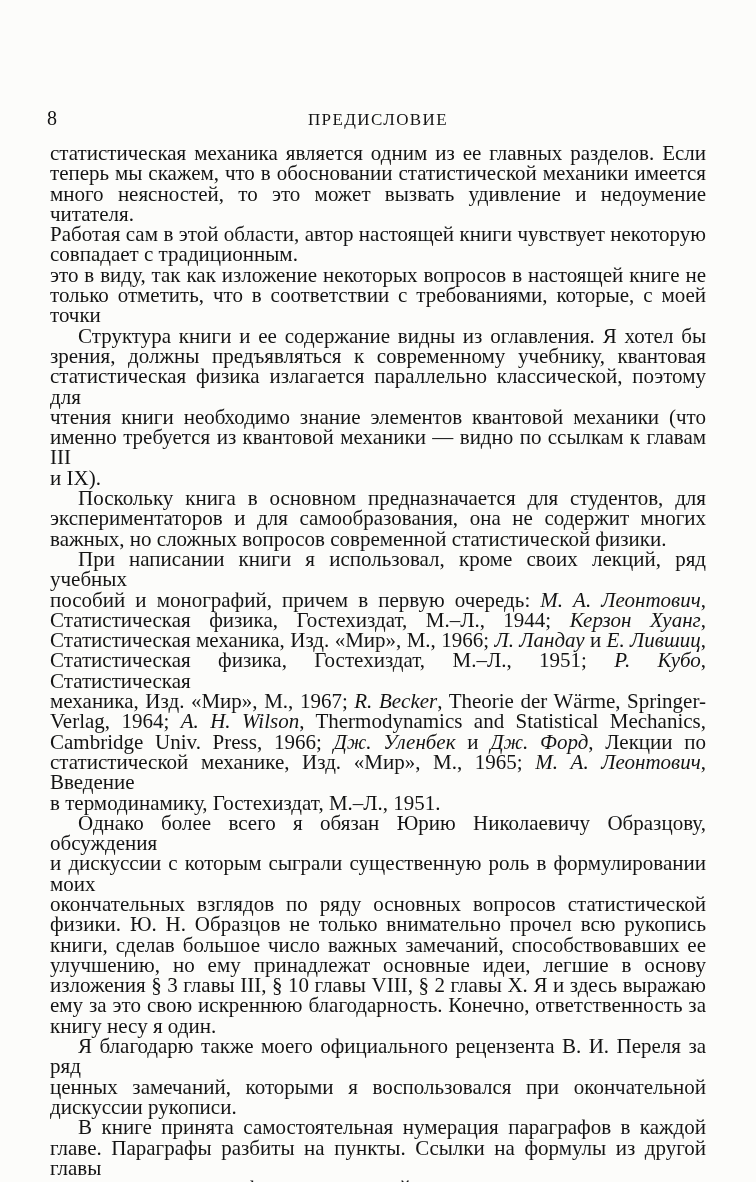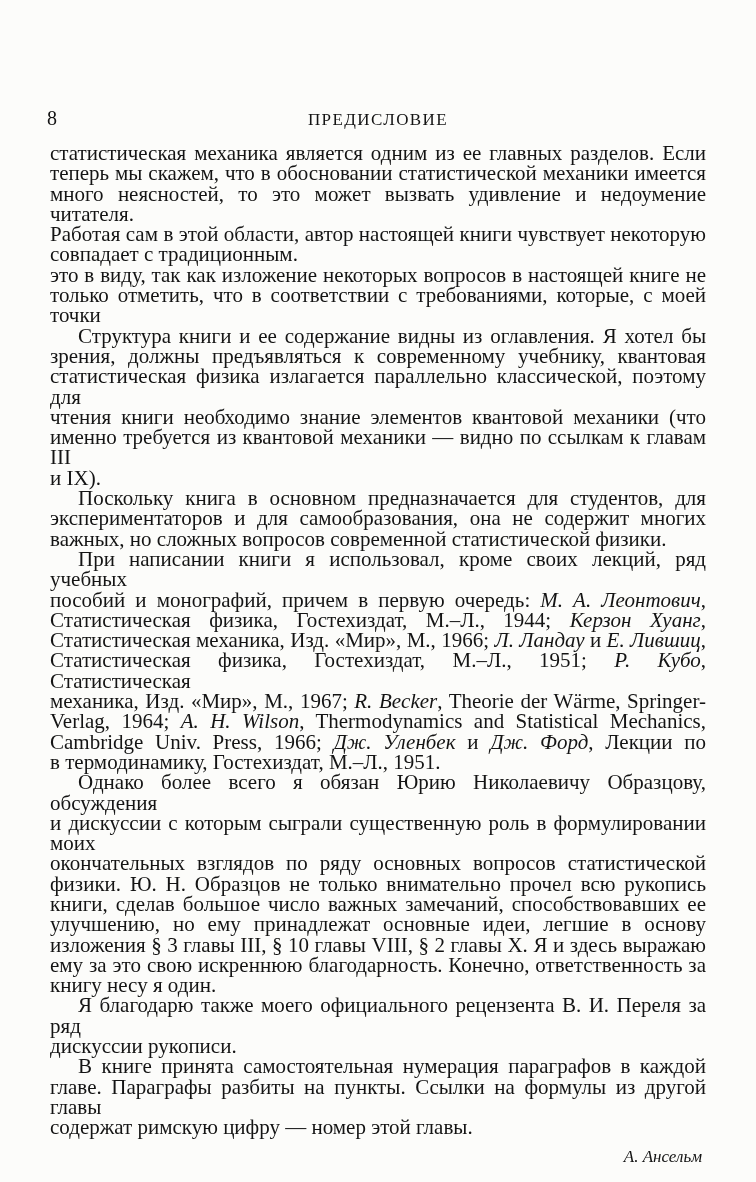--- a/index.html
+++ b/index.html
@@ -100,35 +100,37 @@
       </div>
       <div class="para indent">
         <div class="line first"><span>При написании книги я использовал, кроме своих лекций, ряд учебных</span></div>
         <div class="line"><span>пособий и монографий, причем в первую очередь: </span><span class="it">М. А. Леонтович</span><span>,</span></div>
         <div class="line"><span>Статистическая физика, Гостехиздат, М.–Л., 1944; </span><span class="it">Керзон Хуанг</span><span>,</span></div>
         <div class="line"><span>Статистическая механика, Изд. «Мир», М., 1966; </span><span class="it">Л. Ландау</span><span> и </span><span class="it">Е. Лившиц</span><span>,</span></div>
         <div class="line"><span>Статистическая физика, Гостехиздат, М.–Л., 1951; </span><span class="it">Р. Кубо</span><span>, Статистическая</span></div>
         <div class="line"><span>механика, Изд. «Мир», М., 1967; </span><span class="it">R. Becker</span><span>, Theorie der Wärme, Springer-</span></div>
         <div class="line"><span>Verlag, 1964; </span><span class="it">A. H. Wilson</span><span>, Thermodynamics and Statistical Mechanics,</span></div>
         <div class="line"><span>Cambridge Univ. Press, 1966; </span><span class="it">Дж. Уленбек</span><span> и </span><span class="it">Дж. Форд</span><span>, Лекции по</span></div>
+        <div class="line"><span>статистической механике, Изд. «Мир», М., 1965; </span><span class="it">М. А. Леонтович</span><span>, Введение</span></div>
         <div class="line last"><span>в термодинамику, Гостехиздат, М.–Л., 1951.</span></div>
       </div>
       <div class="para indent">
         <div class="line first"><span>Однако более всего я обязан Юрию Николаевичу Образцову, обсуждения</span></div>
         <div class="line"><span>и дискуссии с которым сыграли существенную роль в формулировании моих</span></div>
         <div class="line"><span>окончательных взглядов по ряду основных вопросов статистической</span></div>
         <div class="line"><span>физики. Ю. Н. Образцов не только внимательно прочел всю рукопись</span></div>
         <div class="line"><span>книги, сделав большое число важных замечаний, способствовавших ее</span></div>
         <div class="line"><span>улучшению, но ему принадлежат основные идеи, легшие в основу</span></div>
         <div class="line"><span>изложения § 3 главы III, § 10 главы VIII, § 2 главы X. Я и здесь выражаю</span></div>
         <div class="line"><span>ему за это свою искреннюю благодарность. Конечно, ответственность за</span></div>
         <div class="line last"><span>книгу несу я один.</span></div>
       </div>
       <div class="para indent">
         <div class="line first"><span>Я благодарю также моего официального рецензента В. И. Переля за ряд</span></div>
+        <div class="line"><span>ценных замечаний, которыми я воспользовался при окончательной</span></div>
         <div class="line last"><span>дискуссии рукописи.</span></div>
       </div>
       <div class="para indent">
         <div class="line first"><span>В книге принята самостоятельная нумерация параграфов в каждой</span></div>
         <div class="line"><span>главе. Параграфы разбиты на пункты. Ссылки на формулы из другой главы</span></div>
         <div class="line last"><span>содержат римскую цифру — номер этой главы.</span></div>
       </div>
     </div>
 
   <div class="signature">А. Ансельм</div>

